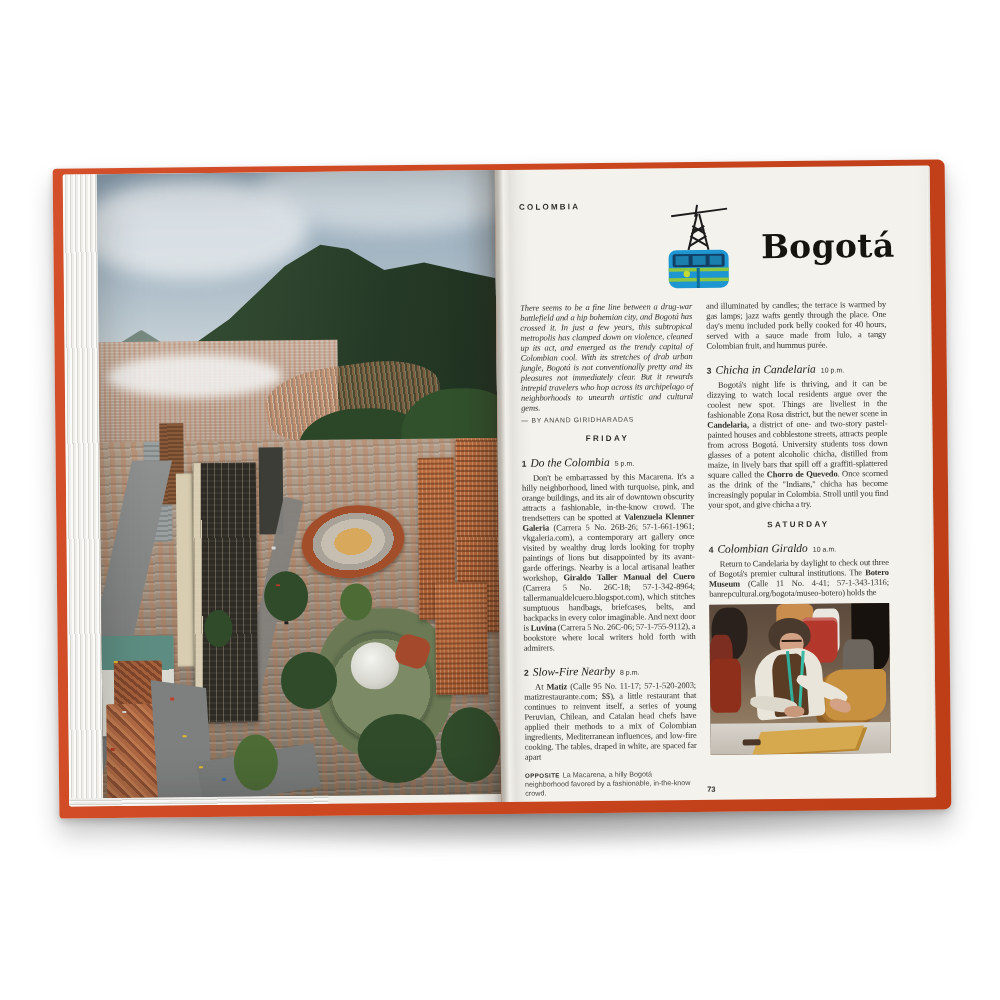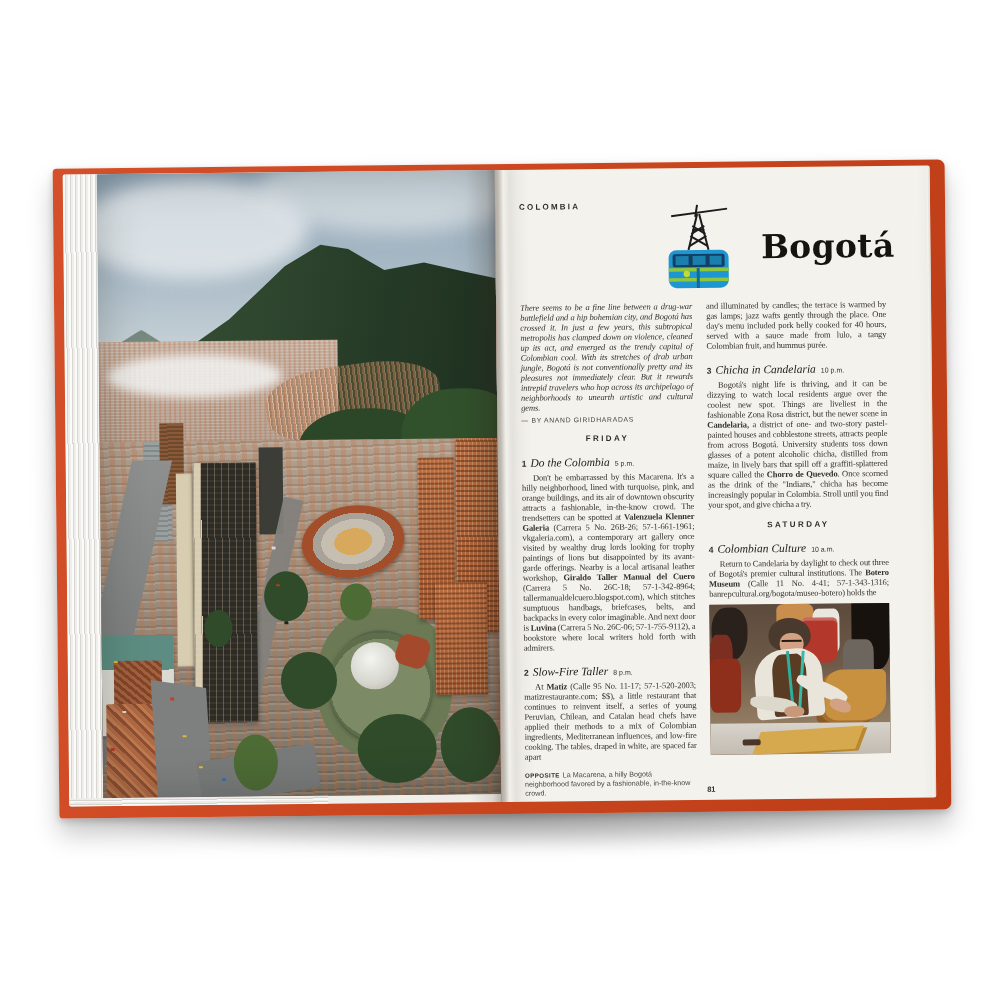--- a/index.html
+++ b/index.html
@@ -255,42 +255,42 @@
           <div class="byline">— BY ANAND GIRIDHARADAS</div>
 
           <div class="day">FRIDAY</div>
 
           <div class="item-head">
             <span class="item-num">1</span><span class="item-title">Do the Colombia</span><span class="item-time">5 p.m.</span>
           </div>
           <p class="bodytext indent"><span>Don't be embarrassed by this Macarena. It's a hilly neighborhood, lined with turquoise, pink, and orange buildings, and its air of downtown obscurity attracts a fashionable, in-the-know crowd. The trendsetters can be spotted at </span><span style="font-weight: 700;">Valenzuela Klenner Galeria</span><span> (Carrera 5 No. 26B-26; 57-1-661-1961; vkgaleria.com), a contemporary art gallery once visited by wealthy drug lords looking for trophy paintings of lions but disappointed by its avant-garde offerings. Nearby is a local artisanal leather workshop, </span><span style="font-weight: 700;">Giraldo Taller Manual del Cuero</span><span> (Carrera 5 No. 26C-18; 57-1-342-8964; tallermanualdelcuero.blogspot.com), which stitches sumptuous handbags, briefcases, belts, and backpacks in every color imaginable. And next door is </span><span style="font-weight: 700;">Luvina</span><span> (Carrera 5 No. 26C-06; 57-1-755-9112), a bookstore where local writers hold forth with admirers.</span></p>
 
           <div class="item-head">
-            <span class="item-num">2</span><span class="item-title">Slow-Fire Taller</span><span class="item-time">8 p.m.</span>
+            <span class="item-num">2</span><span class="item-title">Slow-Fire Nearby</span><span class="item-time">8 p.m.</span>
           </div>
           <p class="bodytext indent"><span>At </span><span style="font-weight: 700;">Matiz</span><span> (Calle 95 No. 11-17; 57-1-520-2003; matizrestaurante.com; $$), a little restaurant that continues to reinvent itself, a series of young Peruvian, Chilean, and Catalan head chefs have applied their methods to a mix of Colombian ingredients, Mediterranean influences, and low-fire cooking. The tables, draped in white, are spaced far apart</span></p>
 
           <p class="caption">
             <span class="cap-label">OPPOSITE</span><span>La Macarena, a hilly Bogotá neighborhood favored by a fashionable, in-the-know crowd.</span>
           </p>
 
         </div>
 
         <div class="col col2">
           <p class="bodytext">and illuminated by candles; the terrace is warmed by gas lamps; jazz wafts gently through the place. One day's menu included pork belly cooked for 40 hours, served with a sauce made from lulo, a tangy Colombian fruit, and hummus purée.</p>
 
           <div class="item-head">
             <span class="item-num">3</span><span class="item-title">Chicha in Candelaria</span><span class="item-time">10 p.m.</span>
           </div>
           <p class="bodytext indent"><span>Bogotá's night life is thriving, and it can be dizzying to watch local residents argue over the coolest new spot. Things are liveliest in the fashionable Zona Rosa district, but the newer scene in </span><span style="font-weight: 700;">Candelaria,</span><span> a district of one- and two-story pastel-painted houses and cobblestone streets, attracts people from across Bogotá. University students toss down glasses of a potent alcoholic chicha, distilled from maize, in lively bars that spill off a graffiti-splattered square called the </span><span style="font-weight: 700;">Chorro de Quevedo</span><span>. Once scorned as the drink of the "Indians," chicha has become increasingly popular in Colombia. Stroll until you find your spot, and give chicha a try.</span></p>
 
           <div class="day">SATURDAY</div>
 
           <div class="item-head">
-            <span class="item-num">4</span><span class="item-title">Colombian Culture</span><span class="item-time">10 a.m.</span>
+            <span class="item-num">4</span><span class="item-title">Colombian Giraldo</span><span class="item-time">10 a.m.</span>
           </div>
           <p class="bodytext indent"><span>Return to Candelaria by daylight to check out three of Bogotá's premier cultural institutions. The </span><span style="font-weight: 700;">Botero Museum</span><span> (Calle 11 No. 4-41; 57-1-343-1316; banrepcultural.org/bogota/museo-botero) holds the</span></p>
 
           <div class="wphoto" title="leather-workshop-photo">
             <div class="wp wp-wall"></div>
             <div class="wp wp-bagdark1"></div>
             <div class="wp wp-bagred-l"></div>
             <div class="wp wp-bagtan"></div>
             <div class="wp wp-shirt"></div>
             <div class="wp wp-bagred"></div>
@@ -308,20 +308,20 @@
             <div class="wp wp-armR"></div>
             <div class="wp wp-armL"></div>
             <div class="wp wp-table"></div>
             <div class="wp wp-leather"></div>
             <div class="wp wp-tool"></div>
             <div class="wp wp-handR"></div>
             <div class="wp wp-handL"></div>
           </div>
         </div>
 
-        <div class="pagenum">81</div>
+        <div class="pagenum">73</div>
         <div class="stack-right"></div>
       </div>
 
       <div class="gutter"></div>
     </div>
   </div>
 </div>
 
 </body></html>

